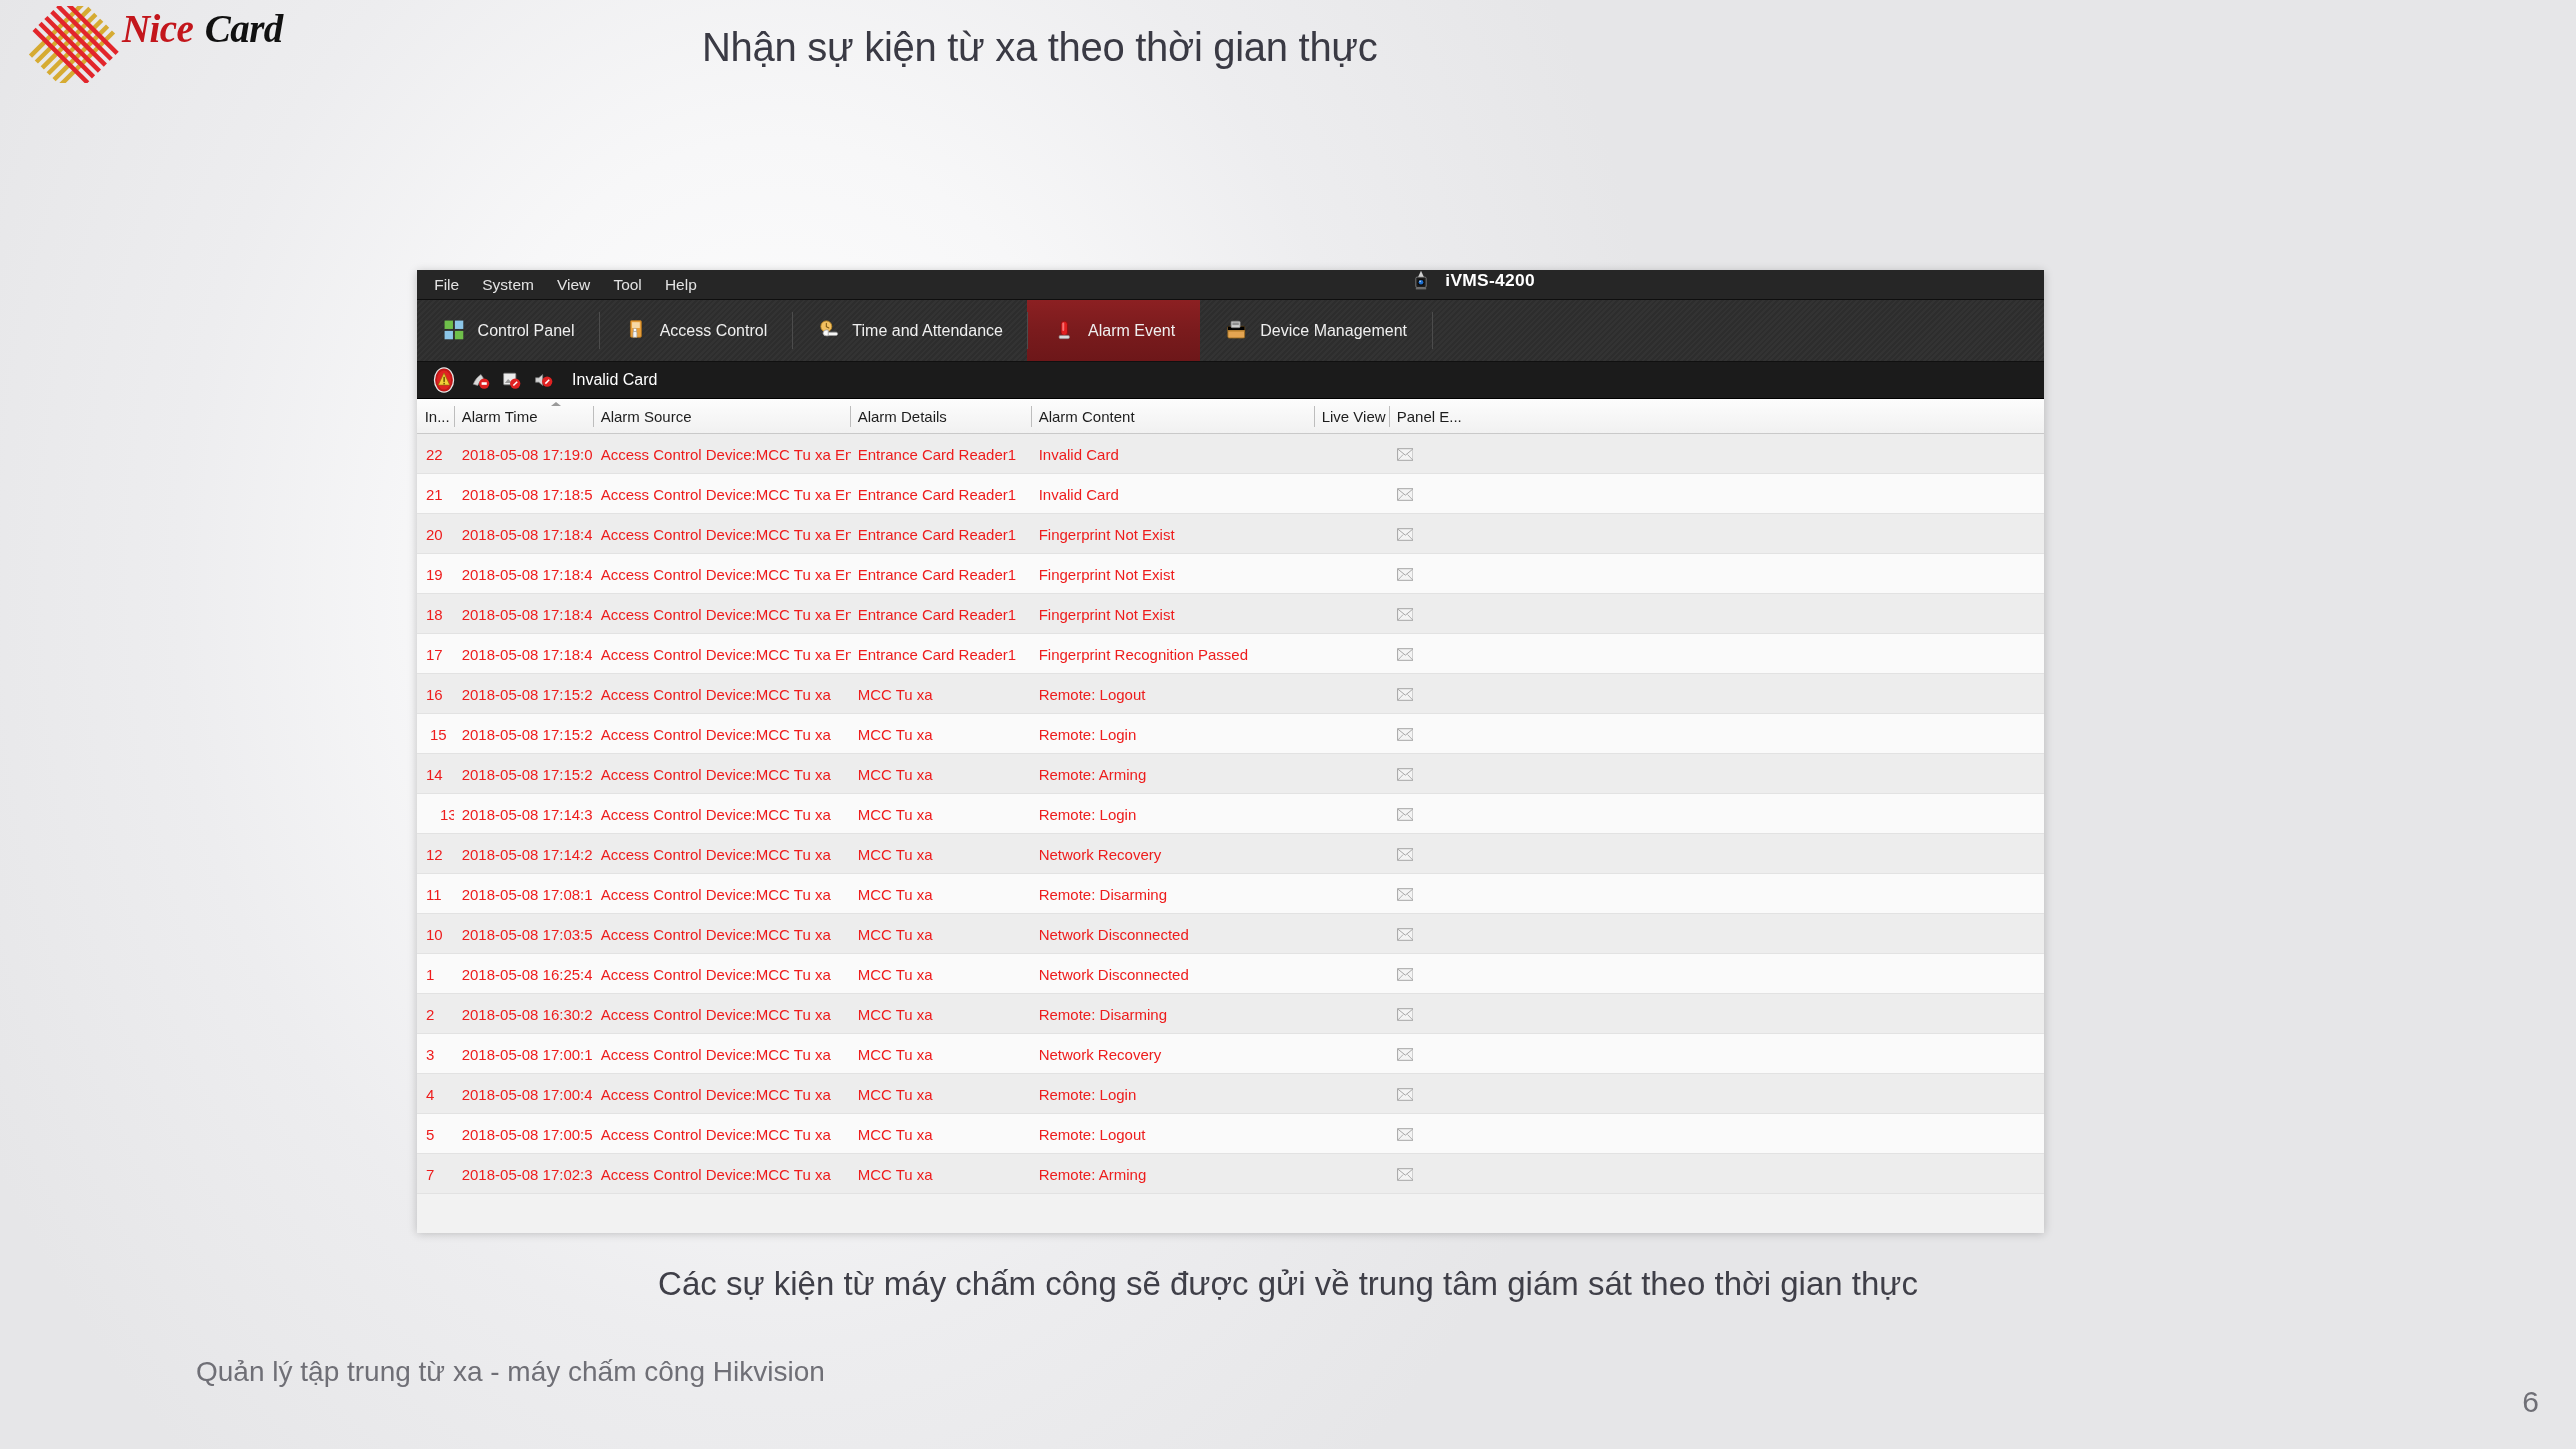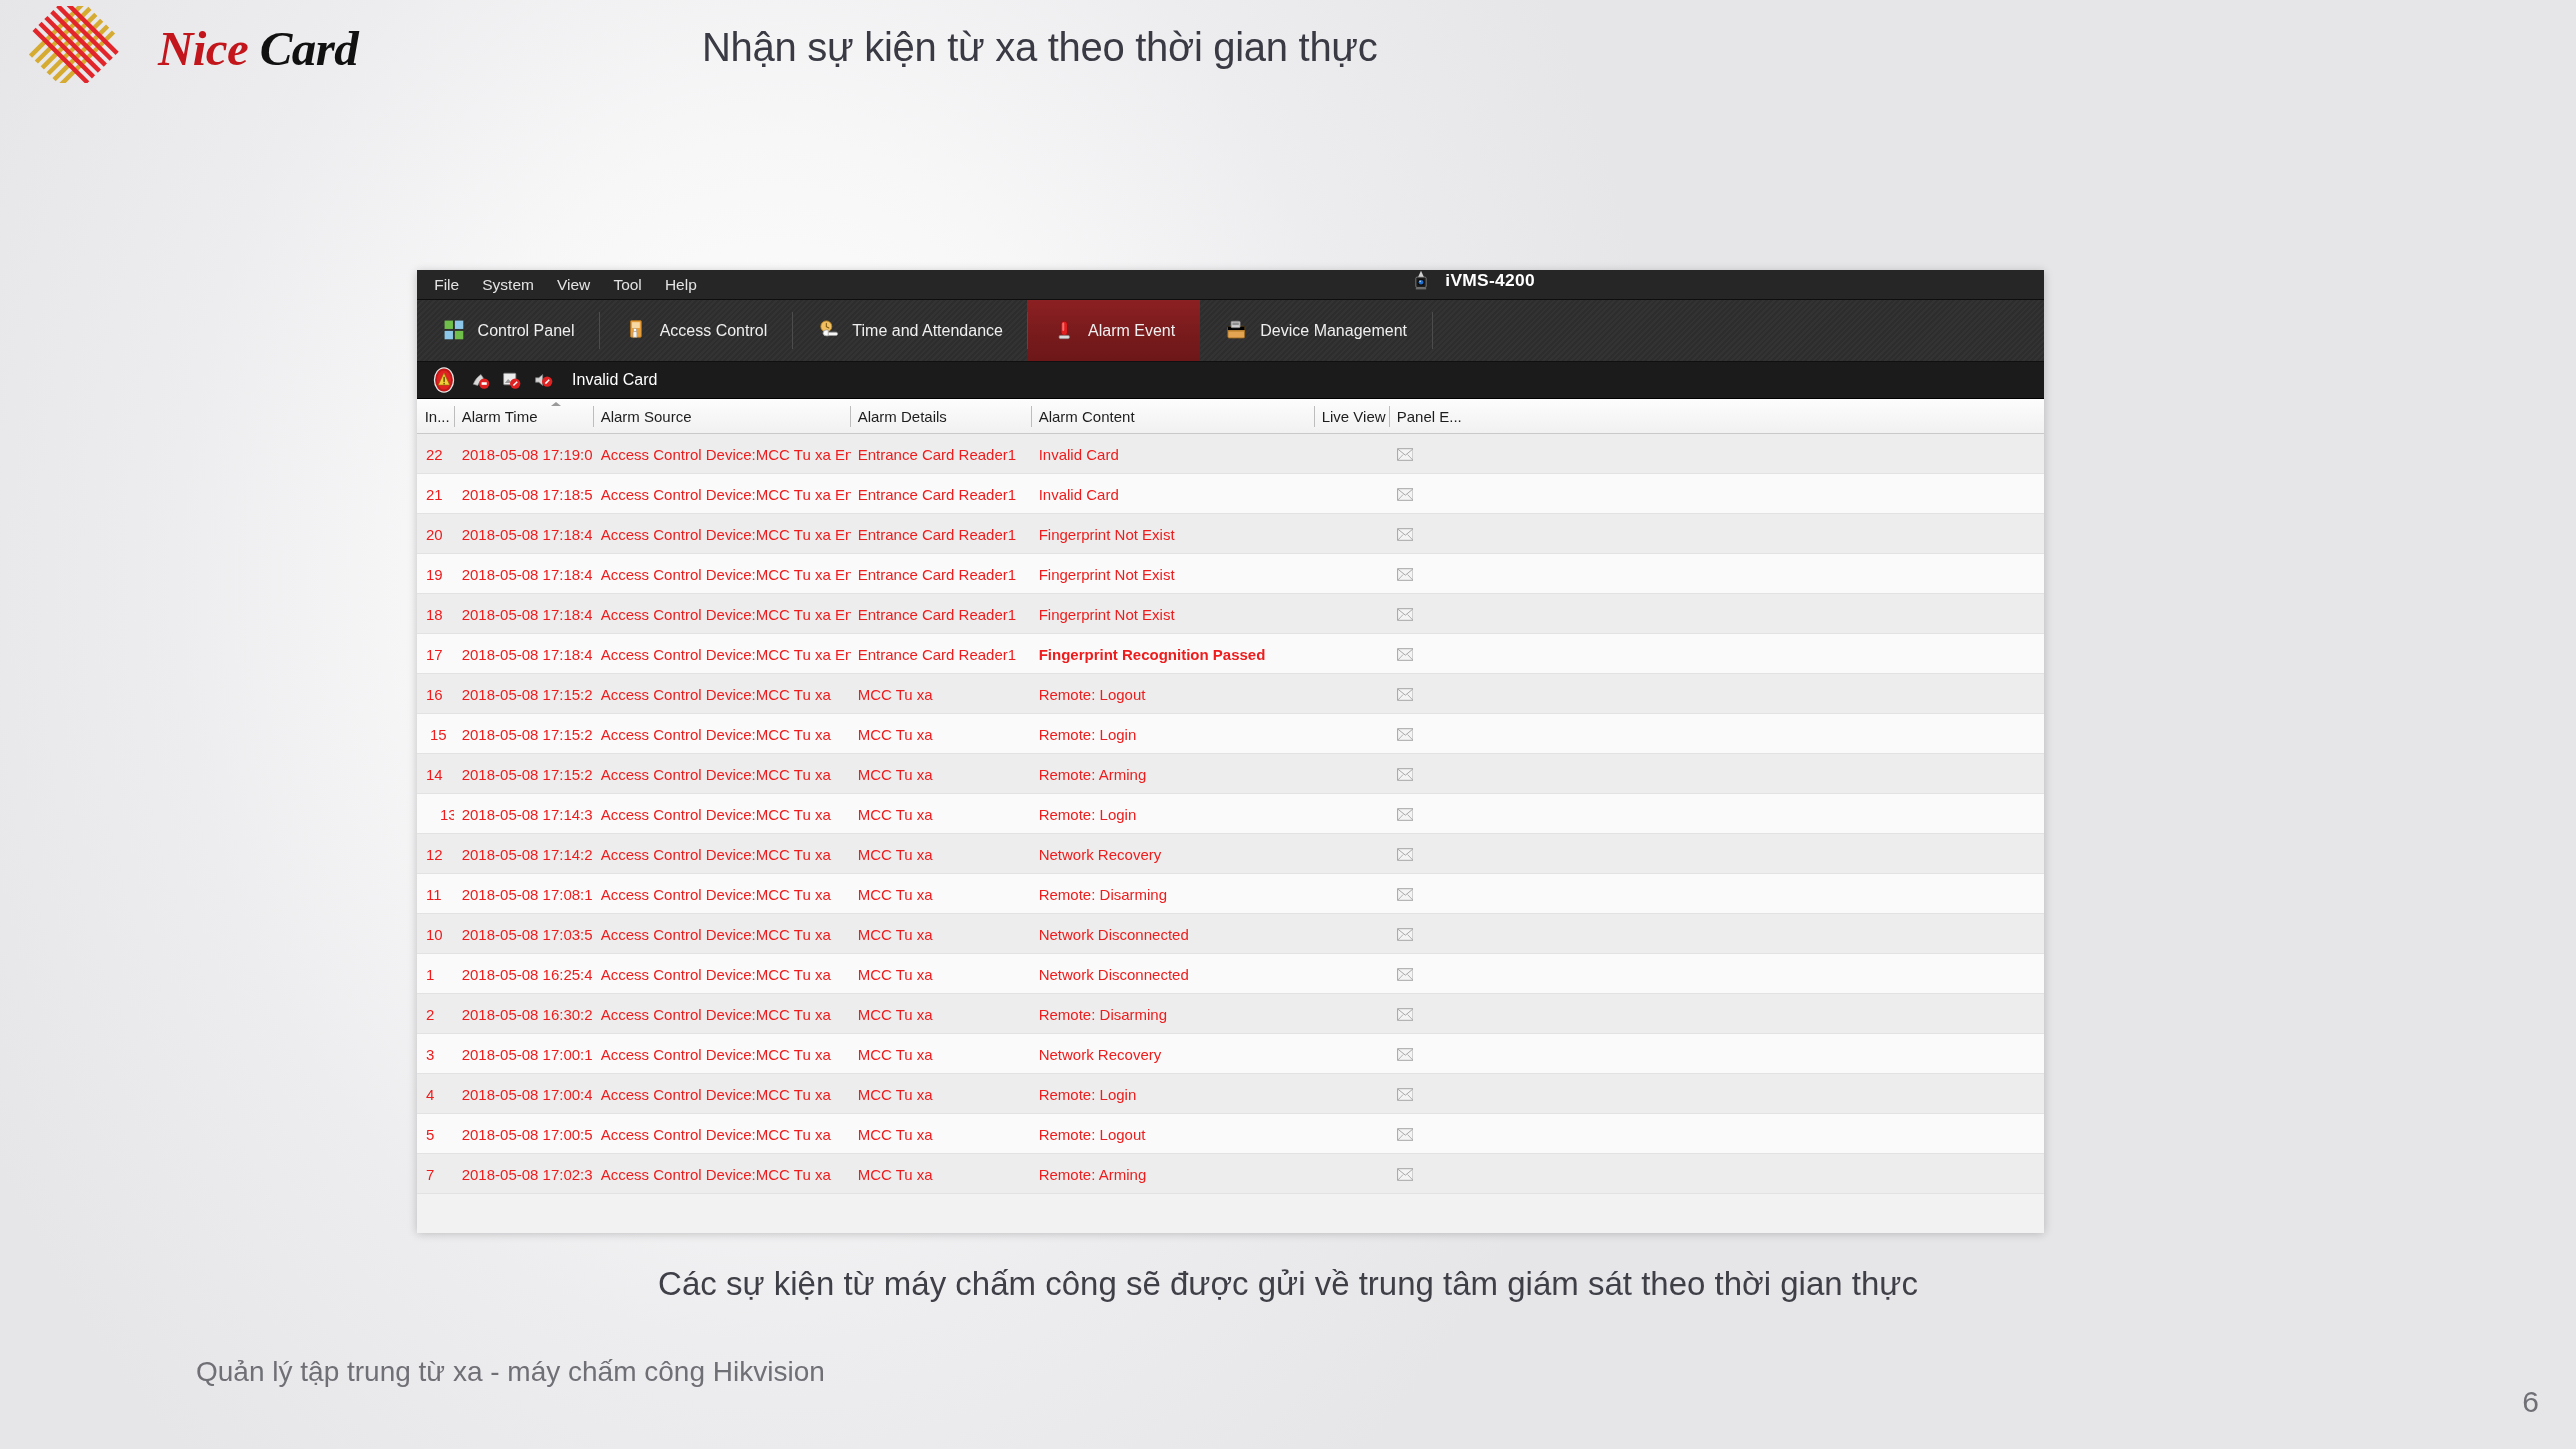--- a/index.html
+++ b/index.html
@@ -15,24 +15,24 @@
   }
 
   
   .slide-logo {
     position: absolute; left: 14px; top: 6.4px;
     width: 148px; height: 77px;
   }
   .slide-logo svg { display:block; }
   .brand-wordmark {
     position: absolute; left: 122px; top: 6.4px;
-    height: 71px; display: flex; align-items: flex-end;
+    height: 71px; display: flex; align-items: flex-start;
     font-family: "Liberation Serif", serif;
-    font-size: 49px; font-style: italic; font-weight: bold;
-    letter-spacing: -0.6px; white-space: nowrap; margin-left: 36px;
+    font-size: 39px; font-style: italic; font-weight: bold;
+    letter-spacing: -0.6px; white-space: nowrap;
   }
   .brand-nice { color: #c3161c; }
   .brand-card { color: #111111; margin-left: 11.6px; }
 
   .slide-title {
     position: absolute; left: 702px; top: 24.5px;
     width: 1224px;
     font-size: 40px; color: #3a3a44; font-weight: 400;
     letter-spacing: -0.3px; white-space: nowrap;
   }
@@ -418,21 +418,21 @@
               <path d="M24.4 18.4 L16.4 10" fill="none" stroke="#9d9d9d" stroke-width="1.2"></path>
             </svg>
           </div>
           <div class="cell" style="left: 1045px; width: 582px; padding-left: 7.7px;"></div>
         </div>
         <div class="trow even">
           <div class="cell idx" style="left: 0px; width: 37px; padding-left: 9px;">17</div>
           <div class="cell" style="left: 37px; width: 138px; padding-left: 7.7px;">2018-05-08 17:18:43</div>
           <div class="cell" style="left: 176px; width: 258px; padding-left: 7.7px;">Access Control Device:MCC Tu xa Entrance Card Re...</div>
           <div class="cell" style="left: 433px; width: 180px; padding-left: 7.7px;">Entrance Card Reader1</div>
-          <div class="cell" style="left: 614px; width: 283px; padding-left: 7.7px; font-weight: bold;">Fingerprint Recognition Passed</div>
+          <div class="cell" style="left: 614px; width: 283px; padding-left: 7.7px;">Fingerprint Recognition Passed</div>
           <div class="cell" style="left: 897px; width: 75px; padding-left: 7.7px;"></div>
           <div class="cell" style="left: 972px; width: 73px; padding-left: 7.7px;">
             <svg class="mail-ico" viewBox="0 0 26 20">
               <rect x="1" y="1" width="24" height="18" fill="#f4f4f4" stroke="#9d9d9d" stroke-width="1.4"></rect>
               <path d="M1.6 1.8 L13 11 L24.4 1.8" fill="none" stroke="#9d9d9d" stroke-width="1.4"></path>
               <path d="M1.6 18.4 L9.6 10" fill="none" stroke="#9d9d9d" stroke-width="1.2"></path>
               <path d="M24.4 18.4 L16.4 10" fill="none" stroke="#9d9d9d" stroke-width="1.2"></path>
             </svg>
           </div>
           <div class="cell" style="left: 1045px; width: 582px; padding-left: 7.7px;"></div>

